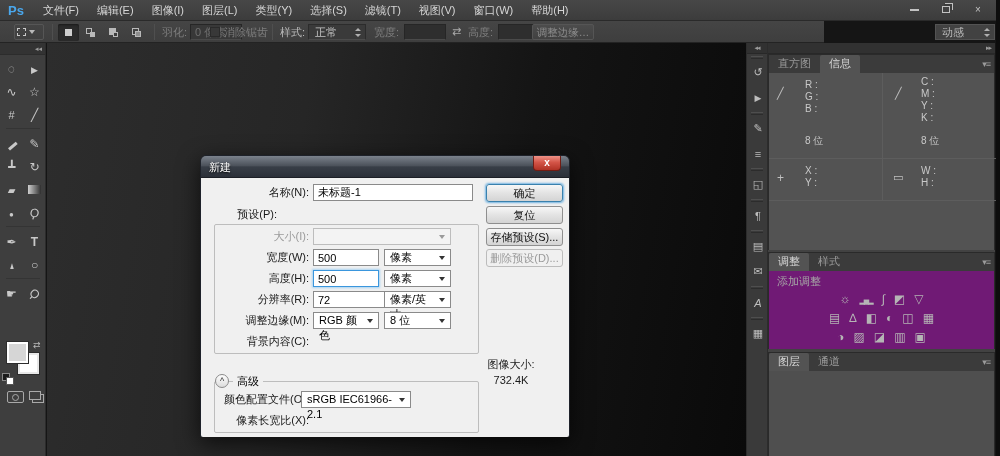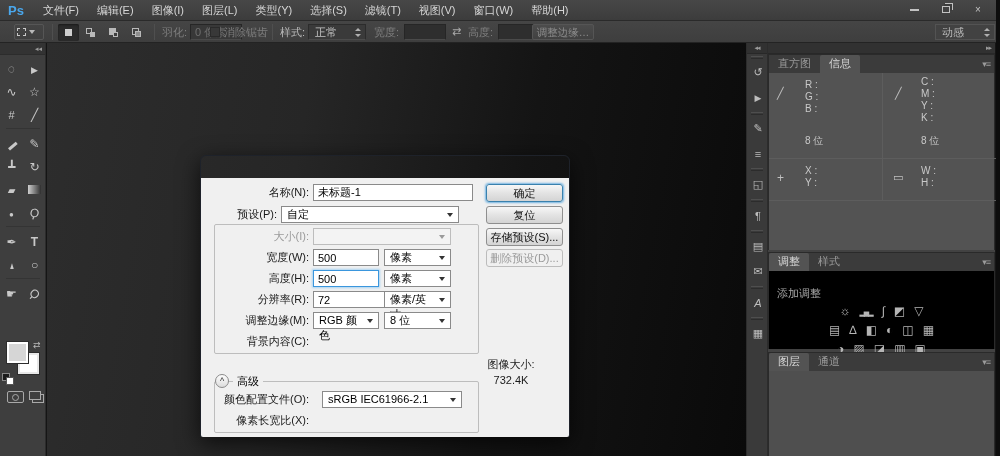--- a/index.html
+++ b/index.html
@@ -9,21 +9,21 @@
   
   #menubar{position:absolute;left:0;top:0;width:1000px;height:21px;background:linear-gradient(#474747,#3c3c3c);border-bottom:1px solid #2a2a2a;display:flex;align-items:center;}
   #ps-logo{display:inline-block;margin:0 10px 0 8px;color:#4aa7ec;font-weight:bold;font-size:13px;line-height:21px;}
   .menu-item{color:#d6d6d6;font-size:11px;padding:0 9px;line-height:21px;cursor:default;}
   #win-controls{position:absolute;right:8px;top:2px;display:flex;gap:4px;}
   .wbtn{width:28px;height:15px;display:flex;align-items:center;justify-content:center;color:#c2c2c2;font-size:10px;border-radius:2px;}
   .wbtn .bar{width:9px;height:2px;background:#c2c2c2;}
   .wbtn .sq{width:8px;height:7px;border:1px solid #c2c2c2;box-shadow:2px -2px 0 -0px #3c3c3c,3px -3px 0 0px #c2c2c2;}
 
   
-  #optionsbar{position:absolute;left:0;top:21px;width:1000px;height:22px;background:linear-gradient(#454545,#3e3e3e);border-bottom:1px solid #232323;}
+  #optionsbar{position:absolute;left:0;top:21px;width:824px;height:22px;background:linear-gradient(#454545,#3e3e3e);border-bottom:1px solid #232323;}
   #optionsbar .olbl{position:absolute;top:4px;font-size:11px;color:#b9b9b9;line-height:14px;}
   #optionsbar .dim{color:#7e7e7e;}
   .osep{position:absolute;top:3px;width:1px;height:16px;background:#2e2e2e;border-right:1px solid #4f4f4f;}
   #tool-preset{position:absolute;left:14px;top:3px;width:30px;height:16px;border:1px solid #565656;border-radius:2px;display:flex;align-items:center;padding:0 2px;}
   #tool-preset .dashedrect{width:9px;height:8px;border:1px dashed #c9c9c9;margin-right:3px;}
   .caret-dn{width:0;height:0;border-left:3px solid transparent;border-right:3px solid transparent;border-top:4px solid #b9b9b9;}
   .sm{position:absolute;top:3px;width:21px;height:17px;border-radius:2px;}
   .sm i{position:absolute;}
   .sm-new{background:#2b2b2b;box-shadow:inset 0 1px 2px #1a1a1a;}
   .sm-new i{left:7px;top:5px;width:7px;height:7px;background:#cfcfcf;}
@@ -111,21 +111,21 @@
   .pmenu{position:absolute;right:4px;top:4px;color:#9b9b9b;font-size:9px;letter-spacing:-1px;}
   #info-panel{top:11px;height:196px;}
   #info-body{position:relative;height:177px;background:#535353;font-size:10px;color:#c9c9c9;}
   #info-vdiv{position:absolute;left:113px;top:0;width:1px;height:127px;background:#464646;border-right:1px solid #5d5d5d;}
   #info-hdiv1{position:absolute;left:0;top:85px;width:227px;height:1px;background:#464646;border-bottom:1px solid #5d5d5d;}
   #info-hdiv2{position:absolute;left:0;top:127px;width:227px;height:1px;background:#464646;border-bottom:1px solid #5d5d5d;}
   .chan{position:absolute;line-height:12px;}
   .ival{position:absolute;line-height:12px;}
   .eyedrop{position:absolute;color:#c0c0c0;font-size:11px;}
   #adj-panel{top:209px;height:97px;}
-  #adj-body{height:78px;background:#000000;padding-top:15px;}
+  #adj-body{height:78px;background:#701a75;padding-top:3px;}
   #adj-hint{font-size:11px;color:#a5a5a5;padding-left:8px;line-height:15px;}
   .adj-row{display:flex;justify-content:center;gap:9px;height:19px;align-items:center;}
   .adj{color:#b5b5b5;font-size:12px;line-height:1;}
   .ai-brightness-contrast:before{content:"☼";}
   .ai-levels:before{content:"▂▅▂";font-size:7px;letter-spacing:-1px;}
   .ai-curves:before{content:"∫";}
   .ai-exposure:before{content:"◩";}
   .ai-vibrance:before{content:"▽";}
   .ai-hue-saturation:before{content:"▤";}
   .ai-color-balance:before{content:"∆";}
@@ -412,27 +412,30 @@
         <span class="tab active">图层</span>
         <span class="tab">通道</span>
         <span class="pmenu">▾≡</span>
       </div>
       <div id="layers-body"></div>
     </div>
   </div>
   <div id="right-edge"></div>
 
   <div id="dialog">
+    <div id="dlg-title">
+      <span id="dlg-title-text">新建</span>
+      <span id="dlg-close">x</span>
+    </div>
     <div id="dlg-body">
       <span class="dlbl" style="left:0;top:6px;width:108px">名称(N):</span>
       <input class="dinp" style="left: 112px; top: 6px; width: 160px;" value="未标题-1">
       <span class="dbtn default" style="left:285px;top:6px">确定</span>
 
       <span class="dlbl" style="left:0;top:28px;width:76px">预设(P):</span>
-      <span class="dd" style="left:80px;top:28px;width:178px">自定</span>
       <span class="dbtn" style="left:285px;top:28px">复位</span>
 
       <span class="gframe" style="left:13px;top:46px;width:265px;height:130px"></span>
 
       <span class="dlbl" style="left:0;top:50px;width:108px;color:#9a9a9a">大小(I):</span>
       <span class="dd disabled" style="left:112px;top:50px;width:138px"></span>
       <span class="dbtn" style="left:285px;top:50px">存储预设(S)...</span>
 
       <span class="dlbl" style="left:0;top:71px;width:108px">宽度(W):</span>
       <input class="dinp" style="left: 112px; top: 71px; width: 66px;" value="500">
@@ -456,19 +459,19 @@
       <div id="imgsize">
         <span style="display:block">图像大小:</span>
         <span style="display:block">732.4K</span>
       </div>
 
       <span class="gframe" style="left:13px;top:203px;width:265px;height:52px"></span>
       <span id="adv-toggle">^</span>
       <span id="adv-label">高级</span>
 
       <span class="dlbl" style="left:0;top:213px;width:108px">颜色配置文件(O):</span>
-      <span class="dd" style="left:121px;top:213px;width:140px">sRGB IEC61966-2.1</span>
+      <span class="dd" style="left:100px;top:213px;width:110px">sRGB IEC61966-2.1</span>
 
       <span class="dlbl" style="left:0;top:234px;width:108px">像素长宽比(X):</span>
     </div>
   </div>
 
 </div>
 
 </body></html>

